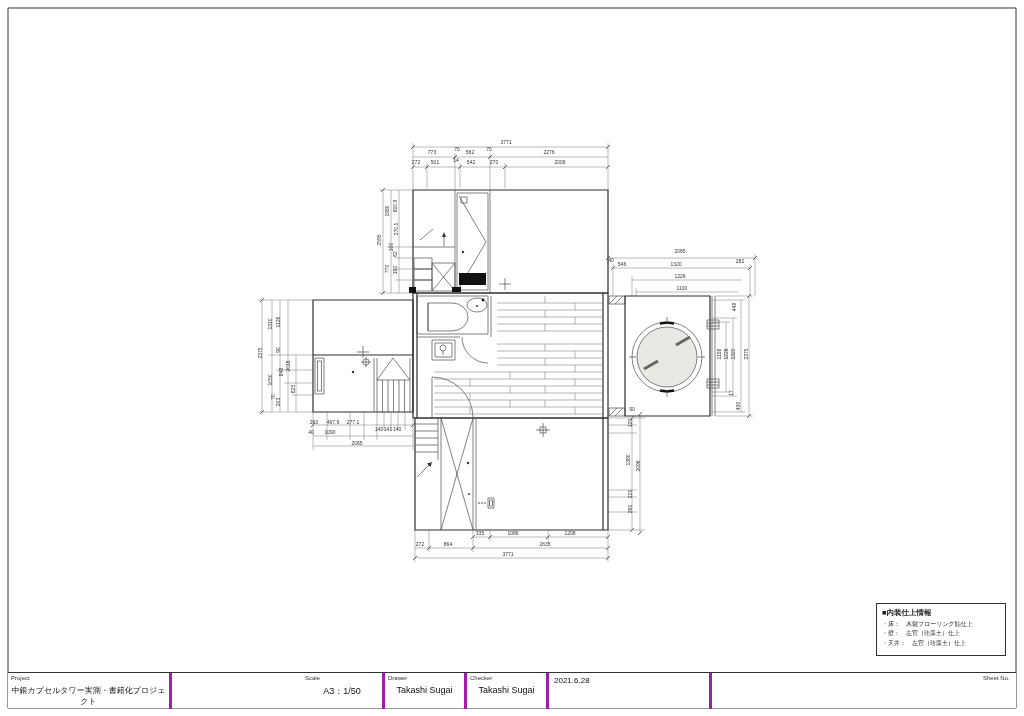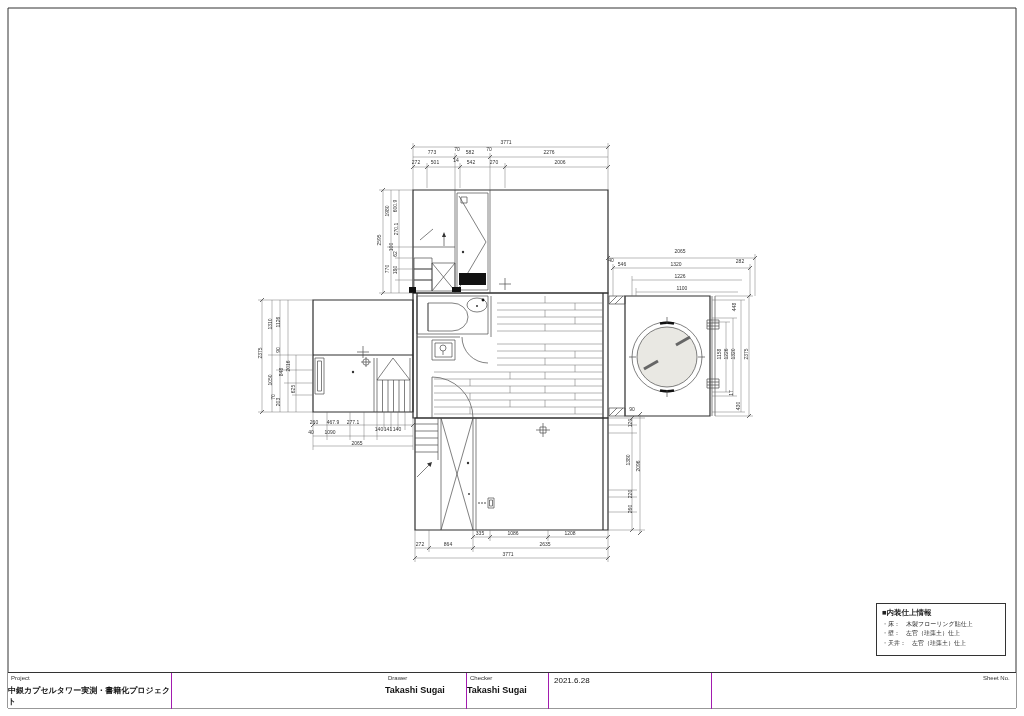--- a/index.html
+++ b/index.html
@@ -17,24 +17,24 @@
        transform:translate(-50%,-50%);}
   .dim.v{transform:translate(-50%,-50%) rotate(-90deg);}
   
   .legend{position:absolute;left:876px;top:603px;width:130px;height:53px;
           border:1px solid #333;background:#fff;padding:4px 5px;box-sizing:border-box;}
   .legend .lg-title{font-size:7.5px;font-weight:bold;margin-bottom:2px;}
   .legend .lg-item{font-size:6px;line-height:1.55;}
   
   .titleblock{position:absolute;left:8px;top:672px;width:1008px;height:36px;
               border-top:1px solid #333;box-sizing:border-box;background:#fff;}
-  .tb-cell{position:absolute;top:0;height:36px;border-right:1px solid #a21caf;box-sizing:border-box;}
+  .tb-cell{position:absolute;top:0;height:36px;border-right:3px solid #a21caf;box-sizing:border-box;}
   .tb-cell:last-child{border-right:none;}
   .tb-label{position:absolute;left:3px;top:2px;font-size:6px;color:#333;}
-  .tb-value{position:absolute;left:0;right:0;top:12px;font-size:9px;color:#111;font-weight:bold;}
+  .tb-value{position:absolute;left:0;right:0;top:12px;text-align:center;font-size:9px;color:#111;}
   .tb-value.sm{font-size:8px;}
   .tb-date{position:absolute;left:5px;top:3px;font-size:8px;color:#111;}
   .tb-org{position:absolute;left:0;right:0;top:6px;text-align:center;
           font-size:13.5px;font-weight:bold;color:#111;letter-spacing:0.5px;}
   .tb-org-sub{position:absolute;left:0;right:0;top:23px;text-align:center;
           font-size:4.5px;color:#333;}
 </style>
 </head>
 <body>
 
@@ -393,20 +393,24 @@
   <div class="lg-item">・床：　木製フローリング貼仕上</div>
   <div class="lg-item">・壁：　左官（珪藻土）仕上</div>
   <div class="lg-item">・天井：　左官（珪藻土）仕上</div>
 </div>
 
 <div class="titleblock">
   <div class="tb-cell" style="left:0;width:164px">
     <div class="tb-label">Project</div>
     <div class="tb-value sm">中銀カプセルタワー実測・書籍化プロジェクト</div>
   </div>
+  <div class="tb-cell" style="left:294px;width:83px">
+    <div class="tb-label">Scale</div>
+    <div class="tb-value">A3：1/50</div>
+  </div>
   <div class="tb-cell" style="left:377px;width:82px">
     <div class="tb-label">Drawer</div>
     <div class="tb-value">Takashi Sugai</div>
   </div>
   <div class="tb-cell" style="left:459px;width:82px">
     <div class="tb-label">Checker</div>
     <div class="tb-value">Takashi Sugai</div>
   </div>
   <div class="tb-cell" style="left:541px;width:163px">
     <div class="tb-date">2021.6.28</div>

